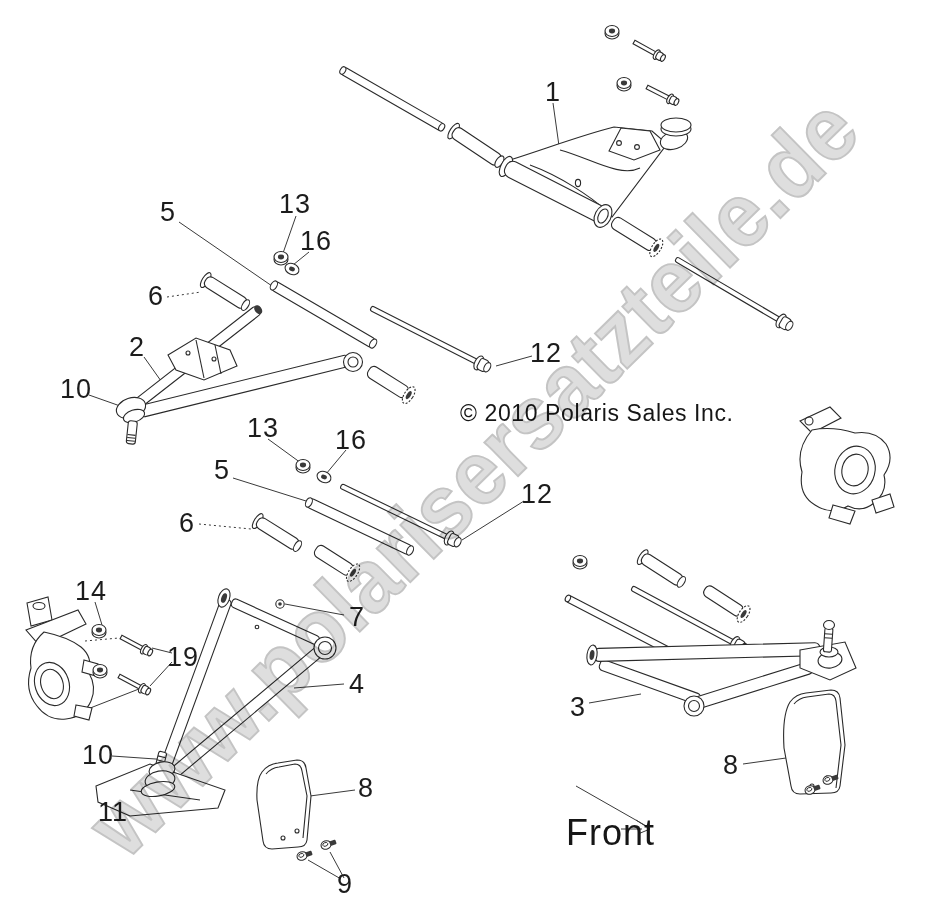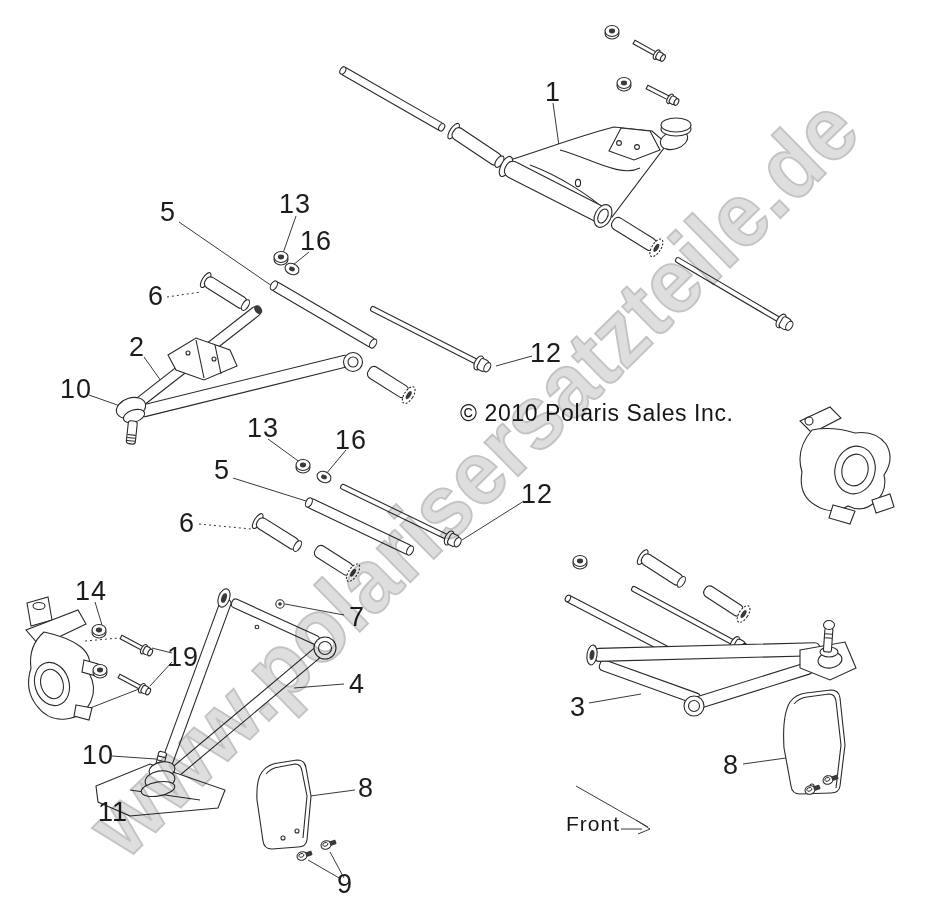--- a/index.html
+++ b/index.html
@@ -8,21 +8,21 @@
   #artwork{position:absolute;left:0;top:0;}
   .part{fill:#ffffff;stroke:#2a2a2a;stroke-width:1.1;}
   .partd{fill:#3a3a3a;stroke:none;}
   .ln{stroke:#2a2a2a;stroke-width:1.1;fill:none;}
   .lead{stroke:#3a3a3a;stroke-width:1;fill:none;}
   .leaddot{stroke:#3a3a3a;stroke-width:1;fill:none;stroke-dasharray:2 3;}
   .callout{position:absolute;transform:translate(-50%,-50%);font-size:27px;color:#1c1c1c;
            letter-spacing:1px;line-height:1;white-space:nowrap;}
   .copyright{position:absolute;left:460px;top:400px;font-size:23px;color:#161616;
              letter-spacing:0.6px;white-space:nowrap;}
-  .front-label{position:absolute;left:566px;top:812px;font-size:21px;color:#161616;
+  .front-label{position:absolute;left:566px;top:812px;font-size:36px;color:#161616;
                letter-spacing:1px;white-space:nowrap;}
   #watermark{position:absolute;left:0;top:0;mix-blend-mode:multiply;pointer-events:none;}
 </style>
 </head>
 <body>
 
 <div id="stage">
 
   <svg id="artwork" width="928" height="920" viewBox="0 0 928 920">
     <defs>

